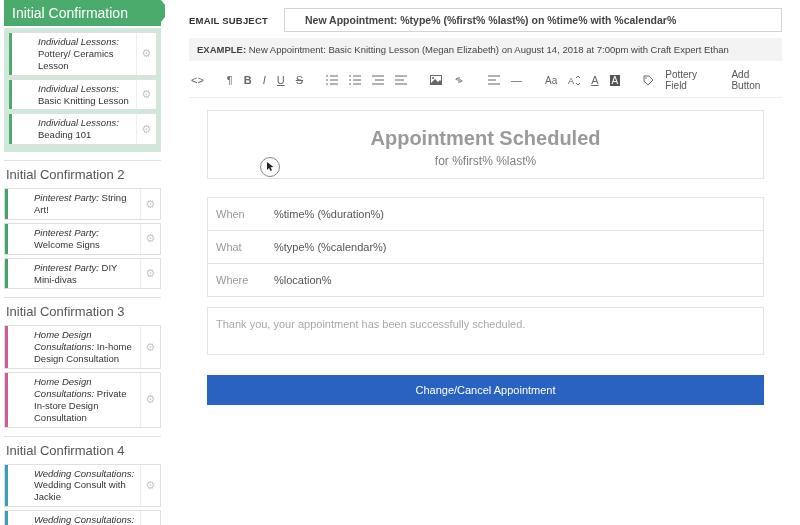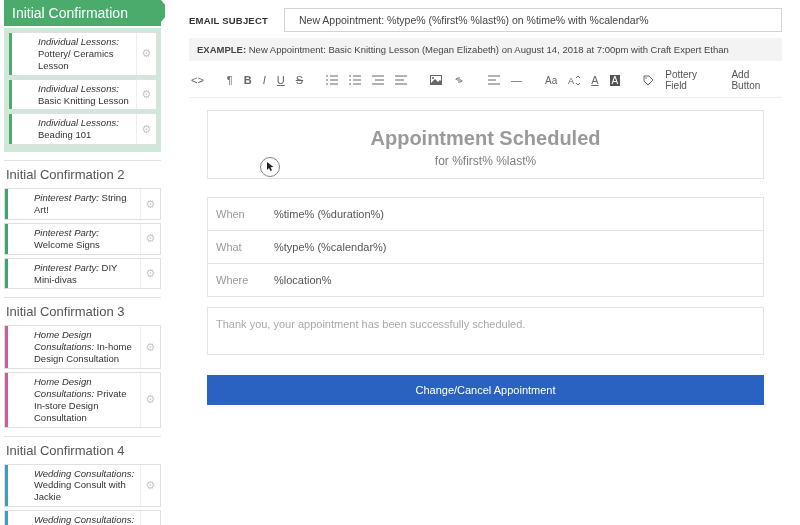--- a/index.html
+++ b/index.html
@@ -14,21 +14,21 @@
 .step-body.boxed { background: #cfe8d9; padding: 4px; }
 
 .item { background: #fff; border: 1px solid #e0e0e0; display: flex; align-items: stretch; margin-bottom: 3px; }
 .item .stripe { width: 3px; }
 .item .txt { flex: 1; padding: 3px 4px 3px 6px; font-size: 9.5px; line-height: 1.25; color: #333; margin-left: 20px; }
 .item .txt .cat { font-style: italic; }
 .item .gearbox { width: 20px; border-left: 1px solid #eee; display: flex; align-items: center; justify-content: center; color: #c8c8c8; font-size: 11px; }
 
 .subject-row { display: flex; align-items: center; gap: 16px; margin-bottom: 6px; }
 .subject-label { font-size: 9.5px; font-weight: 700; letter-spacing: 0.2px; color: #333; text-align: right; }
-.subject-input { flex: 1; border: 1px solid #d4d4d4; padding: 5px 14px; font-size: 10.5px; color: #444; }
+.subject-input { flex: 1; border: 1px solid #d4d4d4; padding: 5px 20px; font-size: 10.5px; color: #444; font-weight: bold; }
 .example-row { background: #f3f3f3; padding: 6px 8px; font-size: 9.5px; margin-left: 0; margin-bottom: 4px; color: #444; }
 .example-row b { font-weight: 700; }
 
 .toolbar { display: flex; align-items: center; gap: 11px; padding: 4px 2px 6px 2px; border-bottom: 1px solid #eee; margin-bottom: 12px; color: #555; font-size: 11px; }
 .toolbar .tb { cursor: pointer; color: #666; display: inline-flex; align-items: center; }
 .toolbar .txtbtn { font-size: 10px; color: #555; cursor: pointer; }
 .toolbar .sep { width: 1px; }
 
 .editor { border: none; padding: 0 8px; }
 .box { border: 1px solid #e3e3e3; }

